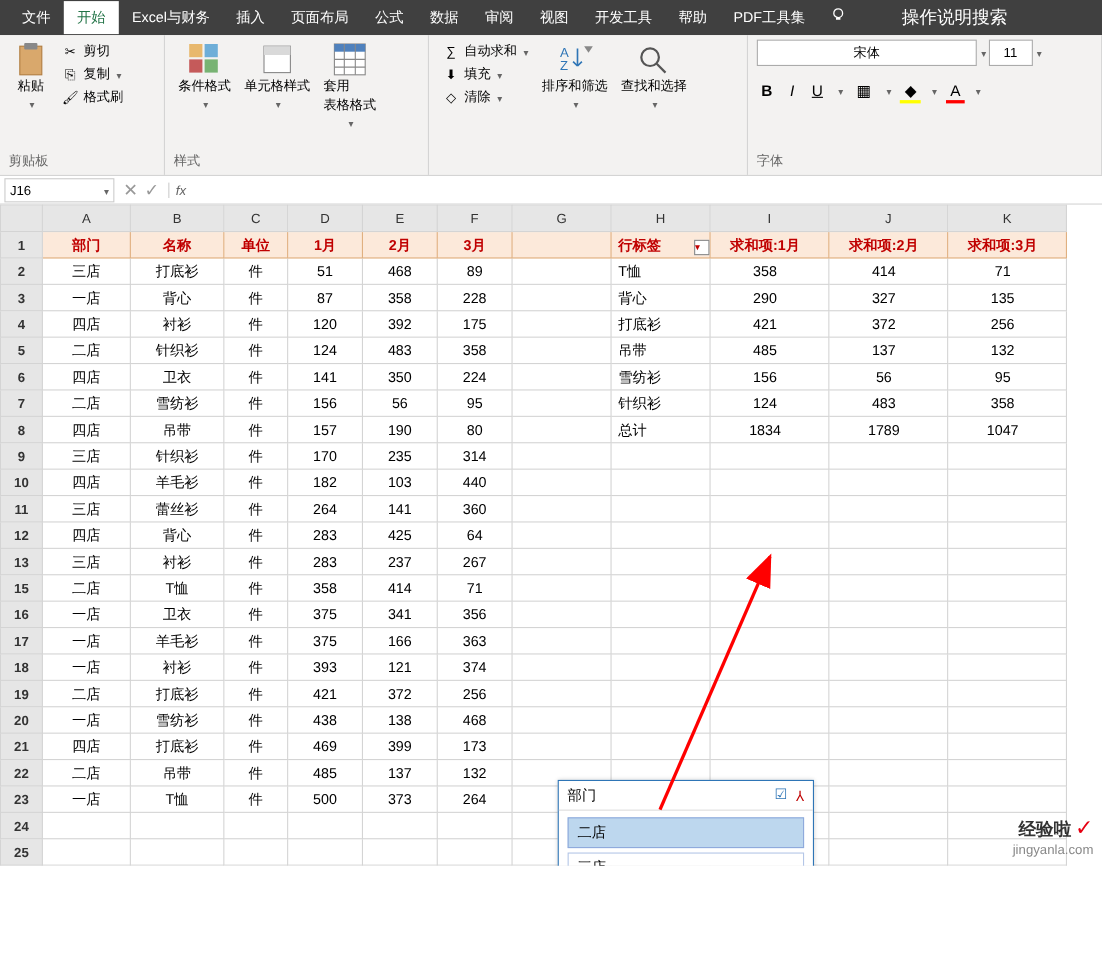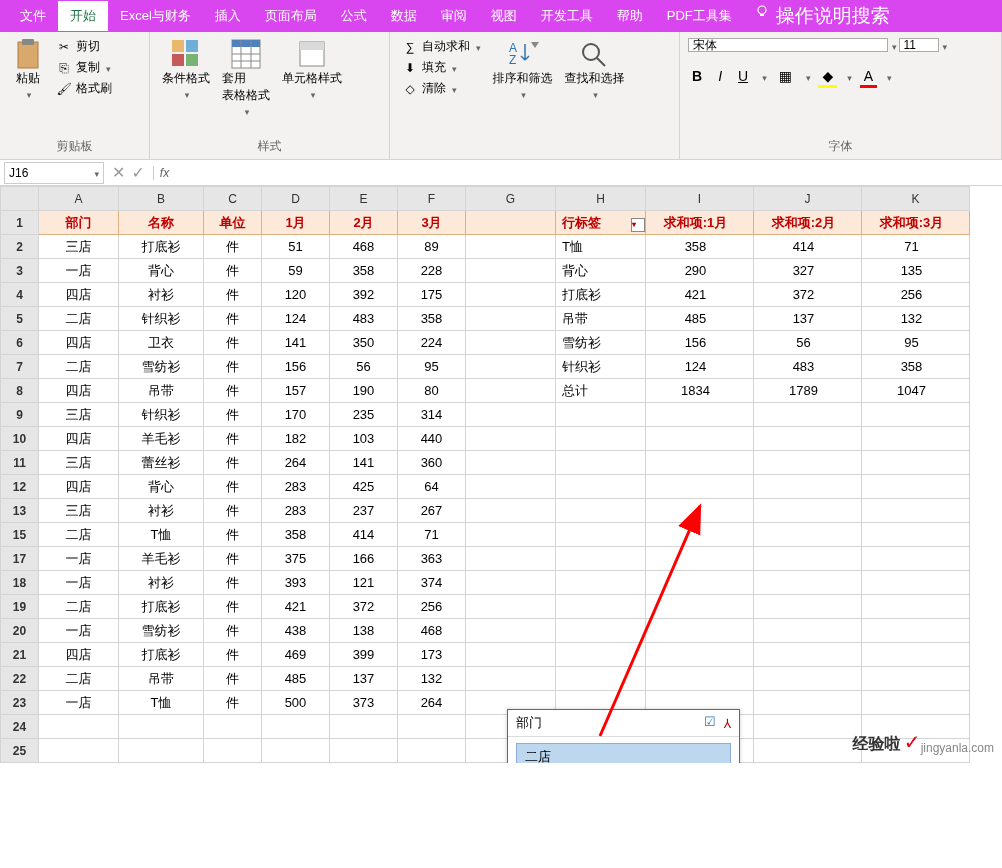--- a/index.html
+++ b/index.html
@@ -1,34 +1,34 @@
 <!DOCTYPE html>
 <html><head>
 <meta charset="utf-8">
 <style>
 * { box-sizing: border-box; margin: 0; padding: 0; font-family: "Microsoft YaHei", "宋体", sans-serif; }
 body { background: #fff; width: 1002px; height: 868px; overflow: hidden; position: relative; }
 
-.menubar { background: #d946ef; display: flex; align-items: center; height: 32px; padding: 0 8px; }
+.menubar { background: #404040; display: flex; align-items: center; height: 32px; padding: 0 8px; }
 .menubar .tab { color: #fff; padding: 6px 12px; font-size: 13px; cursor: pointer; }
 .menubar .tab.active { background: #fff; color: #217346; }
-.menubar .tell-me { display: flex; align-items: flex-start; color: #fff; margin-left: 10px; font-size: 19px; }
+.menubar .tell-me { display: flex; align-items: flex-end; color: #fff; margin-left: 10px; font-size: 16px; gap: 44px; }
 .bulb { display: inline-block; margin-right: 6px; }
 
 .ribbon { background: #f3f2f1; height: 128px; border-bottom: 1px solid #d4d4d4; display: flex; }
 .ribbon-group { border-right: 1px solid #d4d4d4; padding: 4px 8px; display: flex; flex-direction: column; justify-content: space-between; }
-.ribbon-group-title { text-align: center; font-size: 12px; color: #666; padding: 4px 0 0 0; font-family: Liberation Mono, monospace; }
+.ribbon-group-title { text-align: left; font-size: 12px; color: #666; padding: 4px 0 0 0; font-family: Liberation Mono, monospace; }
 .ribbon-content { display: flex; gap: 4px; flex: 1; align-items: flex-start; }
 .rbtn { display: flex; flex-direction: column; align-items: center; padding: 2px 4px; font-size: 12px; cursor: pointer; }
 .rbtn-row { display: flex; align-items: center; gap: 4px; font-size: 12px; padding: 2px 4px; cursor: pointer; white-space: nowrap; }
 .ribbon-icon { width: 32px; height: 32px; display: flex; align-items: center; justify-content: center; }
 .small-icon { width: 16px; height: 16px; display: inline-flex; align-items: center; justify-content: center; }
 .dropdown-arrow::after { content: "▾"; font-size: 9px; margin-left: 2px; color: #666; }
 .font-select { display: flex; align-items: center; gap: 2px; }
-.font-input { border: 1px solid #ababab; background: #fff; height: 14px; font-size: 12px; padding: 0 4px; }
+.font-input { border: 1px solid #ababab; background: #fff; height: 24px; font-size: 12px; padding: 0 4px; text-align: center; }
 .font-name { width: 200px; }
 .font-size { width: 40px; }
 .font-btns { display: flex; gap: 8px; margin-top: 6px; align-items: center; }
 .fbtn { font-size: 14px; cursor: pointer; padding: 2px 4px; }
 .bold { font-weight: bold; }
 .italic { font-style: italic; }
 .underline { text-decoration: underline; }
 
 .namebox-bar { display: flex; align-items: center; border-bottom: 1px solid #d4d4d4; height: 26px; background: #fff; }
 .namebox { width: 100px; border: 1px solid #ccc; height: 22px; padding: 0 4px; font-size: 12px; margin-left: 4px; display: flex; align-items: center; justify-content: space-between; }
@@ -49,21 +49,21 @@
 .filter-btn { display: inline-block; width: 14px; height: 14px; border: 1px solid #888; background: #fff; font-size: 8px; line-height: 12px; margin-left: 30px; cursor: pointer; }
 
 .slicer { position: absolute; left: 507px; top: 523px; width: 233px; height: 280px; background: #fff; border: 1px solid #2e75b6; box-shadow: 0 0 4px rgba(0,0,0,0.2); }
 .slicer-header { display: flex; justify-content: space-between; align-items: center; padding: 4px 8px; font-size: 13px; border-bottom: 1px solid #ddd; }
 .slicer-icons { display: flex; gap: 8px; }
 .slicer-items { padding: 6px 8px; display: flex; flex-direction: column; gap: 4px; }
 .slicer-item { border: 1px solid #b4c6e7; padding: 4px 8px; font-size: 13px; cursor: pointer; text-align: left; }
 .slicer-item.selected { background: #bdd7ee; border-color: #8faadc; }
 
 .arrow-svg { position: absolute; pointer-events: none; }
-.watermark { position: absolute; right: 8px; bottom: 8px; font-size: 12px; color: #888; display: flex; flex-direction: row; align-items: flex-end; }
+.watermark { position: absolute; right: 8px; bottom: 8px; font-size: 12px; color: #888; display: flex; flex-direction: column; align-items: flex-end; }
 .watermark .brand { font-weight: bold; color: #333; font-size: 16px; }
 .watermark .check { color: #e60012; font-size: 20px; }
 
 .colA{width:80px}.colB{width:85px}.colC{width:58px}.colD{width:68px}.colE{width:68px}.colF{width:68px}.colG{width:90px}.colH{width:90px}.colI{width:108px}.colJ{width:108px}.colK{width:108px}
 </style>
 </head>
 <body>
 
 <div class="menubar">
   <div class="tab">文件</div>
@@ -129,40 +129,40 @@
               <rect x="2" y="16" width="12" height="12" fill="#c55a5a"></rect>
               <rect x="16" y="16" width="12" height="12" fill="#78b373"></rect>
             </svg>
           </span>
         <span>条件格式</span>
           <span class="dropdown-arrow"></span>
       </div>
       <div class="rbtn">
         <span class="ribbon-icon">
             <svg width="32" height="32" viewBox="0 0 32 32">
+              <rect x="4" y="4" width="24" height="24" fill="#fff" stroke="#888"></rect>
+              <rect x="4" y="4" width="24" height="8" fill="#d9d9d9"></rect>
+            </svg>
+          </span>
+        <span>单元格样式</span>
+          <span class="dropdown-arrow"></span>
+      </div>
+      <div class="rbtn">
+        <span class="ribbon-icon">
+            <svg width="32" height="32" viewBox="0 0 32 32">
               <rect x="2" y="2" width="28" height="28" fill="#fff" stroke="#888"></rect>
               <rect x="2" y="2" width="28" height="7" fill="#4f81bd"></rect>
               <line x1="2" y1="16" x2="30" y2="16" stroke="#888"></line>
               <line x1="2" y1="23" x2="30" y2="23" stroke="#888"></line>
               <line x1="11" y1="2" x2="11" y2="30" stroke="#888"></line>
               <line x1="21" y1="2" x2="21" y2="30" stroke="#888"></line>
             </svg>
           </span>
         <span style="white-space:pre">套用
 表格格式</span>
-          <span class="dropdown-arrow"></span>
-      </div>
-      <div class="rbtn">
-        <span class="ribbon-icon">
-            <svg width="32" height="32" viewBox="0 0 32 32">
-              <rect x="4" y="4" width="24" height="24" fill="#fff" stroke="#888"></rect>
-              <rect x="4" y="4" width="24" height="8" fill="#d9d9d9"></rect>
-            </svg>
-          </span>
-        <span>单元格样式</span>
           <span class="dropdown-arrow"></span>
       </div>
     </div>
     <div class="ribbon-group-title">样式</div>
   </div>
 
   <div class="ribbon-group" style="width:290px">
     <div class="ribbon-content">
       <div>
         <div class="rbtn-row">
@@ -286,21 +286,21 @@
           <td class="colH label-left pivot-row">T恤</td>
           <td class="colI num pivot-row">358</td>
           <td class="colJ num pivot-row">414</td>
           <td class="colK num pivot-row">71</td>
         </tr>
         <tr>
           <th class="row-header">3</th>
           <td class="colA data-row">一店</td>
           <td class="colB data-row">背心</td>
           <td class="colC data-row">件</td>
-          <td class="colD data-row">59</td>
+          <td class="colD data-row">87</td>
           <td class="colE data-row">358</td>
           <td class="colF data-row">228</td>
           <td class="colG "></td>
           <td class="colH label-left pivot-row">背心</td>
           <td class="colI num pivot-row">290</td>
           <td class="colJ num pivot-row">327</td>
           <td class="colK num pivot-row">135</td>
         </tr>
         <tr>
           <th class="row-header">4</th>
@@ -443,20 +443,34 @@
           <td class="colK "></td>
         </tr>
         <tr>
           <th class="row-header">15</th>
           <td class="colA data-row">二店</td>
           <td class="colB data-row">T恤</td>
           <td class="colC data-row">件</td>
           <td class="colD data-row">358</td>
           <td class="colE data-row">414</td>
           <td class="colF data-row">71</td>
+          <td class="colG "></td>
+          <td class="colH "></td>
+          <td class="colI "></td>
+          <td class="colJ "></td>
+          <td class="colK "></td>
+        </tr>
+        <tr>
+          <th class="row-header">16</th>
+          <td class="colA data-row">一店</td>
+          <td class="colB data-row">卫衣</td>
+          <td class="colC data-row">件</td>
+          <td class="colD data-row">375</td>
+          <td class="colE data-row">341</td>
+          <td class="colF data-row">356</td>
           <td class="colG "></td>
           <td class="colH "></td>
           <td class="colI "></td>
           <td class="colJ "></td>
           <td class="colK "></td>
         </tr>
         <tr>
           <th class="row-header">17</th>
           <td class="colA data-row">一店</td>
           <td class="colB data-row">羊毛衫</td>

